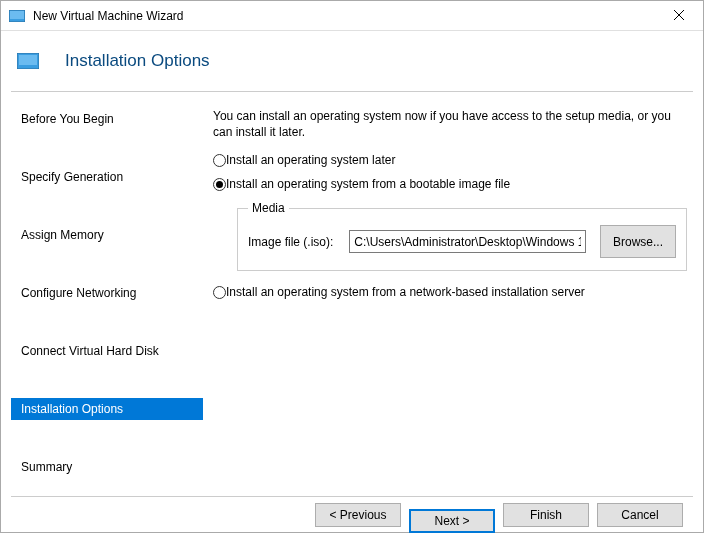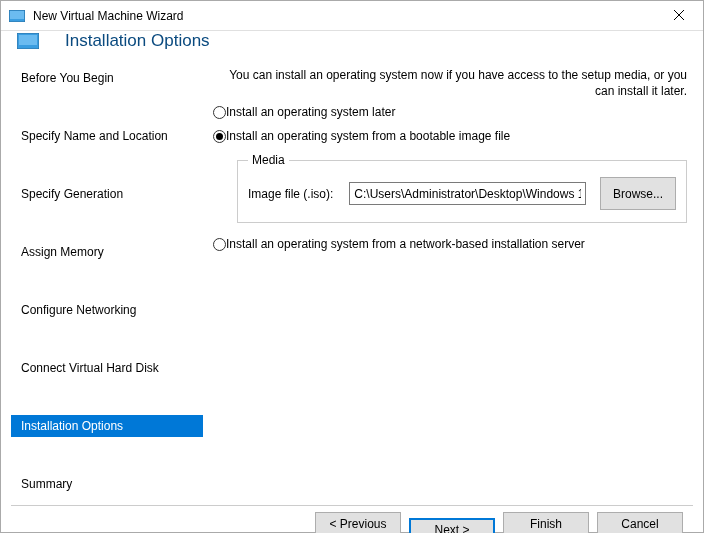--- a/index.html
+++ b/index.html
@@ -90,23 +90,22 @@
     .sidebar-item.selected {
       background: #0078d7;
       color: #fff;
     }
     .main {
       flex: 1;
       padding: 6px 6px 6px 2px;
       color: #000;
     }
     .intro {
-      margin-bottom: 6px;
+      margin-bottom: 13px;
       line-height: 1.35;
-      text-align: right;
     }
     .radio-row {
       display: flex;
       align-items: center;
       margin-bottom: 10px;
     }
     .radio {
       width: 13px;
       height: 13px;
       border: 1px solid #333;
@@ -209,21 +208,20 @@
       <rect x="2" y="2" width="18" height="10" fill="#6bbbf0"></rect>
     </svg>
     <div class="header-title">Installation Options</div>
   </div>
 
   <div class="separator"></div>
 
   <div class="content">
     <div class="sidebar">
       <div class="sidebar-item">Before You Begin</div>
-      <div class="sidebar-item">Specify Name and Location</div>
       <div class="sidebar-item">Specify Generation</div>
       <div class="sidebar-item">Assign Memory</div>
       <div class="sidebar-item">Configure Networking</div>
       <div class="sidebar-item">Connect Virtual Hard Disk</div>
       <div class="sidebar-item selected">Installation Options</div>
       <div class="sidebar-item">Summary</div>
     </div>
 
     <div class="main">
       <div class="intro">You can install an operating system now if you have access to the setup media, or you can install it later.</div>

